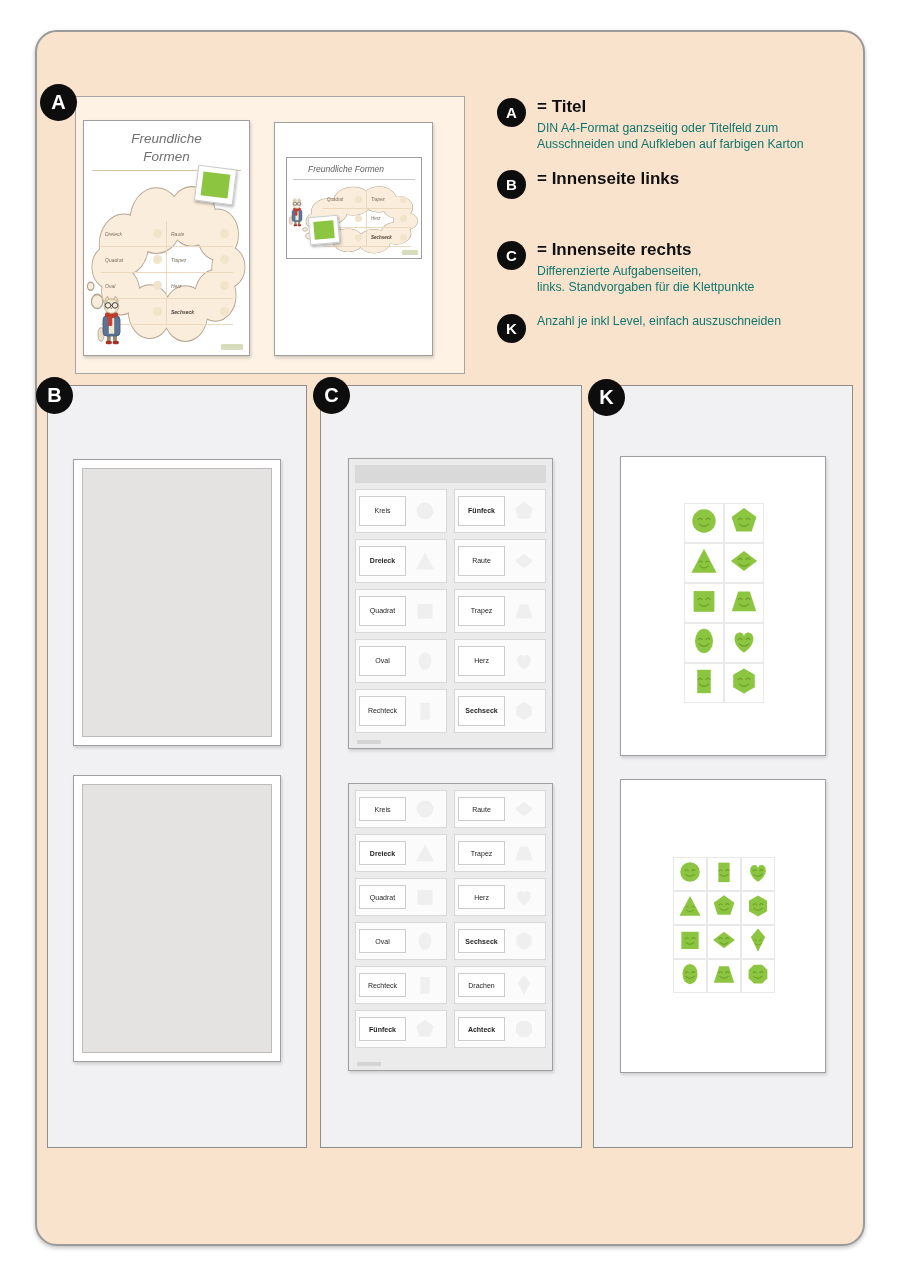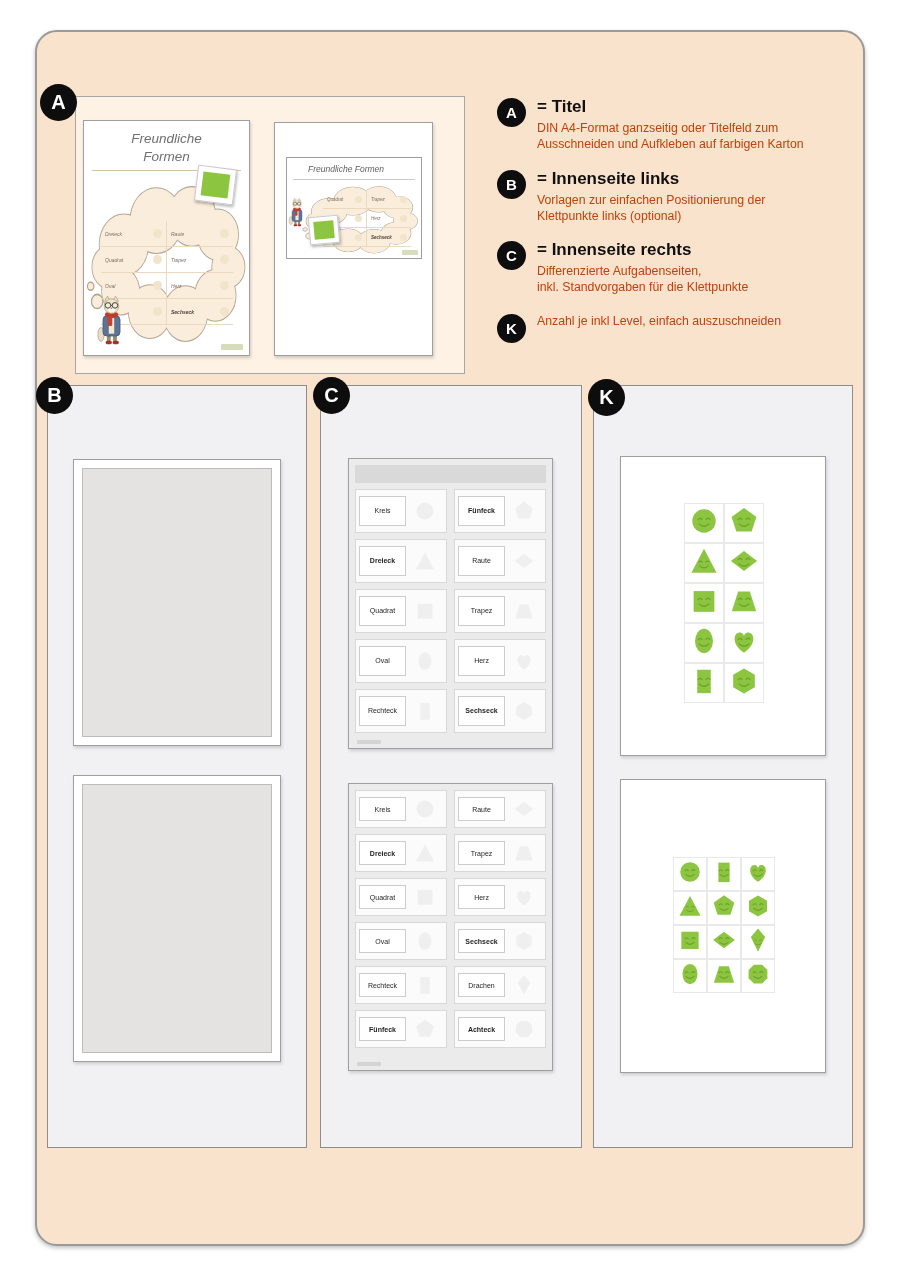--- a/index.html
+++ b/index.html
@@ -33,21 +33,21 @@
   
   .legend{position:absolute;left:497px;top:97px;width:360px;height:280px;}
   .legend-item{position:absolute;left:0;padding-left:40px;}
   .legend-item:nth-child(1){top:0;}
   .legend-item:nth-child(2){top:72px;}
   .legend-item:nth-child(3){top:143px;}
   .legend-item:nth-child(4){top:216px;}
   .legend-badge{position:absolute;left:0;top:1px;width:29px;height:29px;border-radius:50%;background:#0d0d0d;
     color:#fff;display:flex;align-items:center;justify-content:center;font-size:15px;font-weight:700;}
   .legend-title{font-size:17px;font-weight:700;color:#101010;margin-bottom:3px;}
-  .legend-desc{font-size:12.3px;color:#c2410c;line-height:1.32;white-space:pre-line;}
+  .legend-desc{font-size:12.3px;color:#0f766e;line-height:1.32;white-space:pre-line;}
   
   .panel{position:absolute;top:385px;height:761px;background:#f1f0f2;border:1.5px solid #8d8d8d;}
   .panel-b{left:47px;width:258px;}
   .panel-c{left:320px;width:260px;}
   .panel-k{left:593px;width:258px;}
   .b-page{position:absolute;left:25px;width:208px;height:287px;background:#fff;border:1px solid #9f9f9f;
     box-shadow:1px 2px 3px rgba(0,0,0,.15);padding:8px;box-sizing:border-box;}
   .b-inner{width:100%;height:100%;background:#e4e3e2;border:1px solid #bcbcbc;box-sizing:border-box;}
   .c-page{position:absolute;left:27px;width:205px;background:#ebebeb;border:1px solid #9f9f9f;
     box-shadow:1px 2px 3px rgba(0,0,0,.15);box-sizing:border-box;padding:6px;}
@@ -246,28 +246,26 @@
   <div class="legend" id="legend">
       <div class="legend-item">
         <span class="legend-badge">A</span>
         <div class="legend-title">= Titel</div>
         <div class="legend-desc">DIN A4-Format ganzseitig oder Titelfeld zum
 Ausschneiden und Aufkleben auf farbigen Karton</div>
       </div>
       <div class="legend-item">
         <span class="legend-badge">B</span>
         <div class="legend-title">= Innenseite links</div>
-        <div class="legend-desc">Vorlagen zur einfachen Positionierung der
-Klettpunkte links (optional)</div>
       </div>
       <div class="legend-item">
         <span class="legend-badge">C</span>
         <div class="legend-title">= Innenseite rechts</div>
         <div class="legend-desc">Differenzierte Aufgabenseiten,
-inkl. Standvorgaben für die Klettpunkte</div>
+links. Standvorgaben für die Klettpunkte</div>
       </div>
       <div class="legend-item">
         <span class="legend-badge">K</span>
         <div class="legend-desc">Anzahl je inkl Level, einfach auszuschneiden</div>
       </div>
     </div>
 
   <div class="big-badge" style="left:40px;top:84px;">A</div>
   <div class="big-badge" style="left:36px;top:377px;">B</div>
   <div class="big-badge" style="left:313px;top:377px;">C</div>

